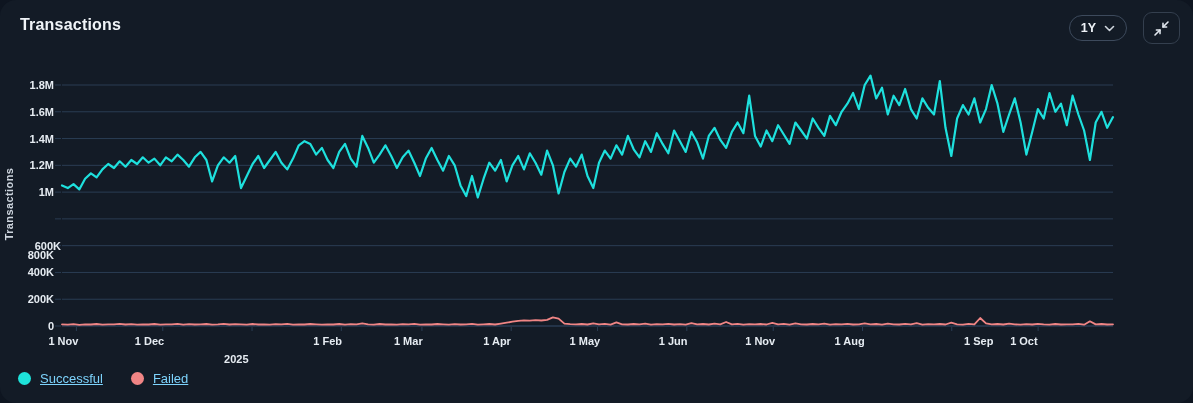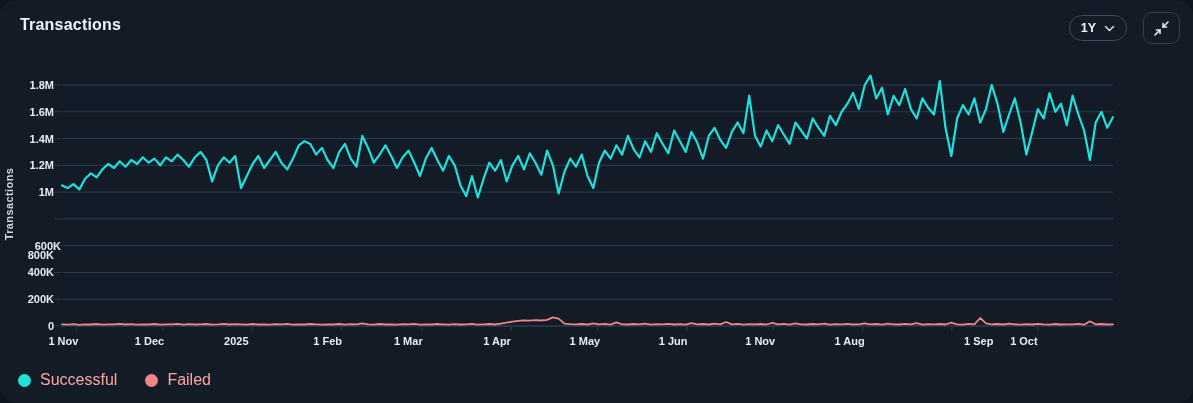--- a/index.html
+++ b/index.html
@@ -31,21 +31,21 @@
     font-size:11px; font-weight:700; color:#e6ecf2; line-height:14px;
   }
   .yaxis-title{
     position:absolute; left:-36px; top:198px; width:90px; text-align:center;
     transform:rotate(-90deg);
     font-size:11px; font-weight:600; letter-spacing:.4px; color:#ccd4dd;
   }
   .legend{position:absolute; left:18px; top:371px; display:flex; align-items:center; gap:28px;}
   .legend-item{display:flex; align-items:center; gap:9px; cursor:pointer;}
   .legend-dot{width:13px; height:13px; border-radius:50%;}
-  .legend-label{font-size:16px; font-weight:500; color:#fca5a5;}
+  .legend-label{font-size:13px; font-weight:500; color:#7dd3fc;text-decoration:underline;}
   svg{position:absolute; left:0; top:0;}
 </style>
 </head>
 <body>
 
 <div class="card">
 
   <div class="title">Transactions</div>
 
   <div class="controls">
@@ -128,21 +128,21 @@
     <div class="ytick" style="left: 10px; top: 131.556px;">1.4M</div>
     <div class="ytick" style="left: 10px; top: 158.333px;">1.2M</div>
     <div class="ytick" style="left: 10px; top: 185.111px;">1M</div>
     <div class="ytick" style="left: 10px; top: 211.889px; margin-top: 36px;">800K</div>
     <div class="ytick" style="left: 17px; top: 238.667px;">600K</div>
     <div class="ytick" style="left: 10px; top: 265.444px;">400K</div>
     <div class="ytick" style="left: 10px; top: 292.222px;">200K</div>
     <div class="ytick" style="left: 10px; top: 319px;">0</div>
     <div class="xtick" style="left: 48.3973px; top: 334px;">1 Nov</div>
     <div class="xtick" style="left: 134.781px; top: 334px;">1 Dec</div>
-    <div class="xtick" style="left: 224.044px; top: 334px;">2025</div>
+    <div class="xtick" style="left: 224.044px; top: 352px;">2025</div>
     <div class="xtick" style="left: 313.307px; top: 334px;">1 Feb</div>
     <div class="xtick" style="left: 393.932px; top: 334px;">1 Mar</div>
     <div class="xtick" style="left: 483.195px; top: 334px;">1 Apr</div>
     <div class="xtick" style="left: 569.578px; top: 334px;">1 May</div>
     <div class="xtick" style="left: 658.841px; top: 334px;">1 Jun</div>
     <div class="xtick" style="left: 745.225px; top: 334px;">1 Nov</div>
     <div class="xtick" style="left: 834.488px; top: 334px;">1 Aug</div>
     <div class="xtick" style="left: 964px; top: 334px;">1 Sep</div>
     <div class="xtick" style="left: 1010.13px; top: 334px;">1 Oct</div>
   </div>

